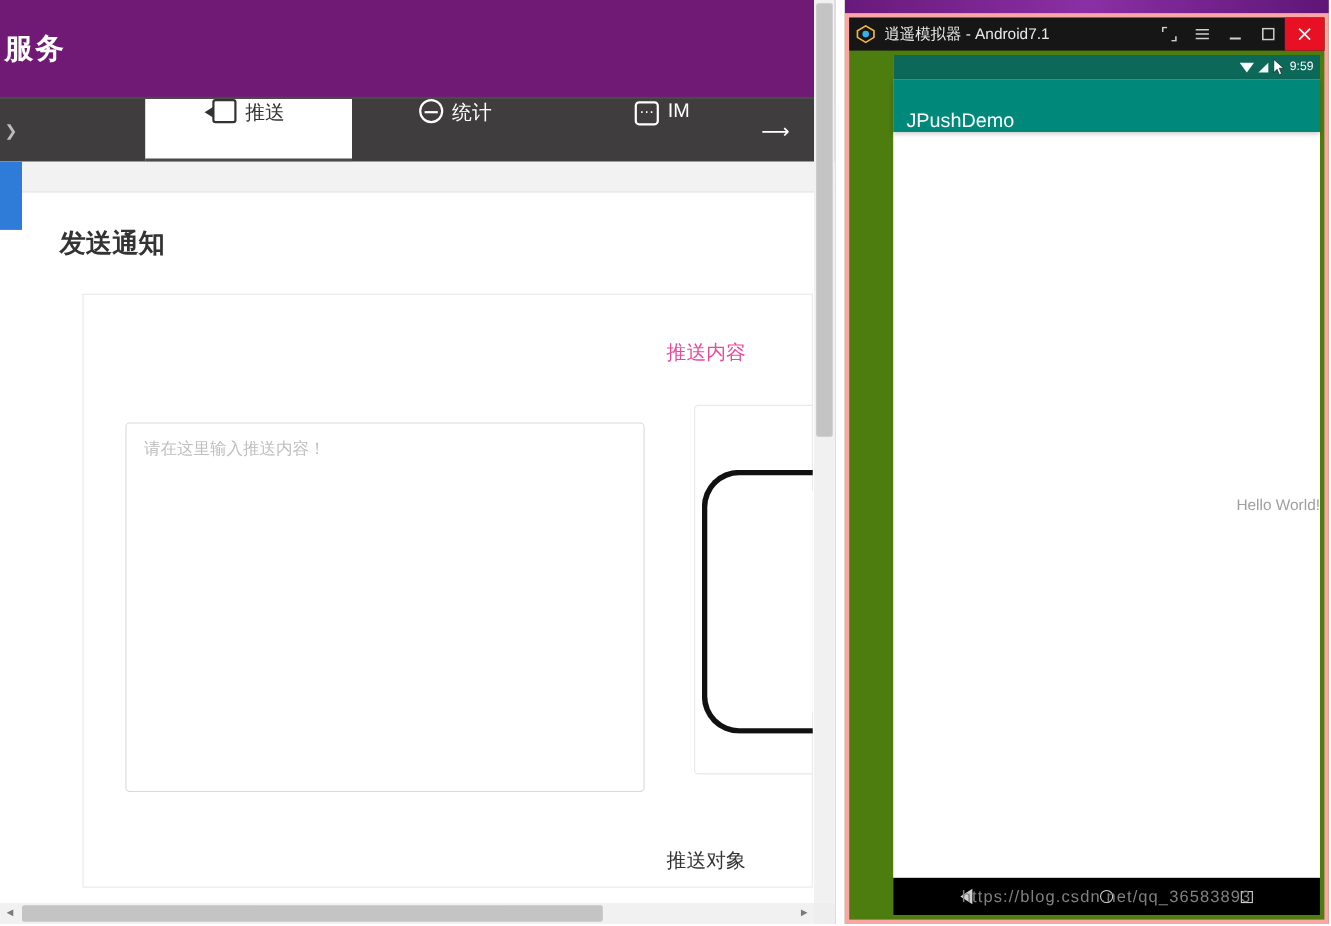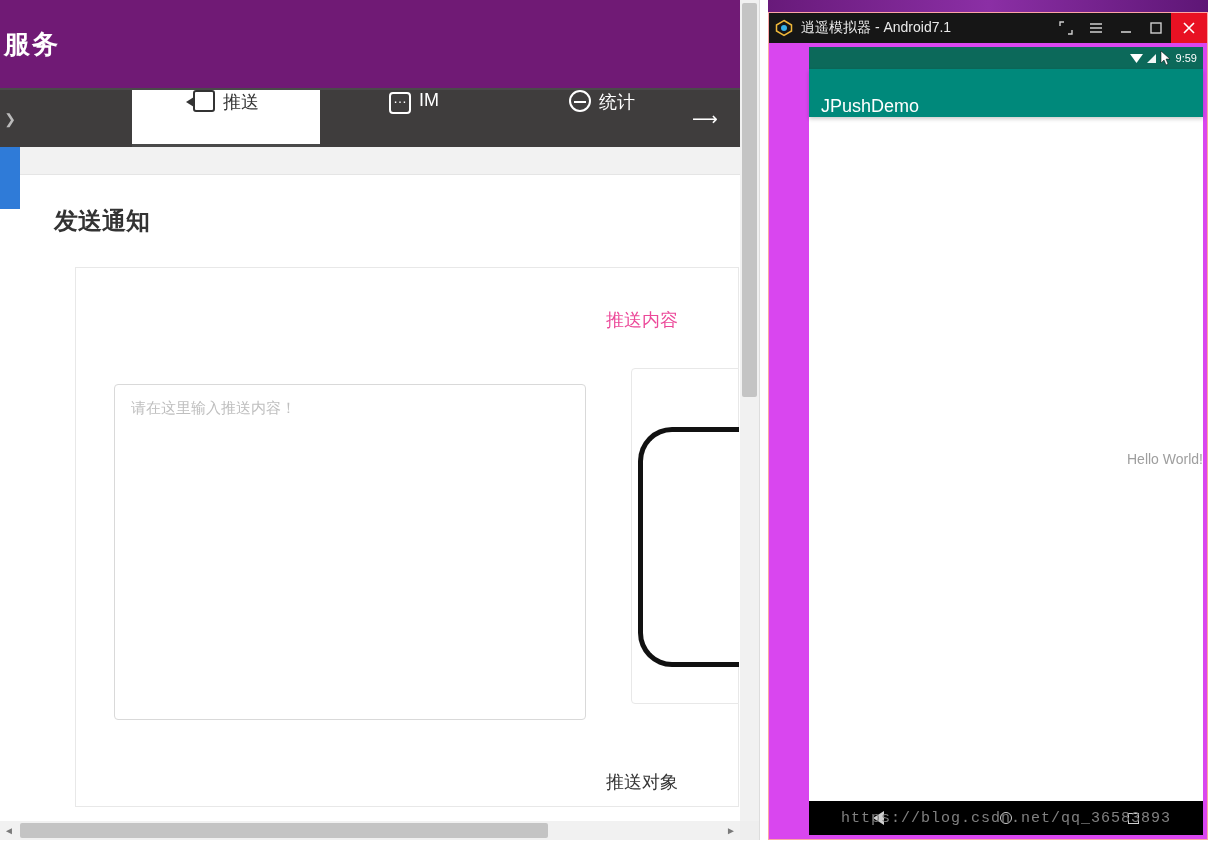--- a/index.html
+++ b/index.html
@@ -110,21 +110,21 @@
     display:flex; align-items:center;
   }
   .h-scroll .btnl,.h-scroll .btnr{width:18px;text-align:center;color:#7a7a7a;font-size:10px;}
   .h-scroll .track{flex:1; position:relative; height:100%;}
   .h-scroll .thumb{position:absolute; top:2px; bottom:2px; left:2px; width:528px; background:#c4c4c4; border-radius:2px;}
   .corner{position:absolute;right:0;bottom:0;width:19px;height:19px;background:#eee;}
 
   
   .emu {
     position:absolute; left:768px; top:12px; width:440px; height:828px;
-    background:#d946ef; border:1px solid #fca5a5;
+    background:#4d7c0f; border:4px solid #fca5a5;
   }
   .emu-titlebar{
     height:30px; background:#161616; display:flex; align-items:center;
     color:#eaeaea; font-size:14px;
   }
   .emu-logo{
     width:18px; height:18px; margin:0 8px 0 6px; position:relative;
   }
   .emu-logo svg{display:block;}
   .emu-title-text{ flex:0 0 auto; }
@@ -150,21 +150,21 @@
   .android-content{
     flex:1; display:flex; align-items:center; justify-content:flex-end;
     color:#9e9e9e; font-size:14px;
   }
   .android-navbar{
     height:34px; background:#000; color:#bfbfbf; display:flex; align-items:center; justify-content:center;
     gap:116px; font-size:12px; position:relative;
   }
   .android-navbar .watermark{
     position:absolute; left:0; right:0; text-align:center; color:#808080;
-    letter-spacing:1px; font-family: Liberation Mono, monospace; font-size:15px;
+    letter-spacing:1px; font-family: Liberation Sans, sans-serif; font-size:15px;
     pointer-events:none;
   }
   .nav-back{width:0;height:0;border-top:7px solid transparent;border-bottom:7px solid transparent;border-right:11px solid #cfcfcf;}
   .nav-home{width:12px;height:12px;border:1.5px solid #cfcfcf;border-radius:50%;}
   .nav-recent{width:11px;height:11px;border:1.5px solid #cfcfcf;}
 
   
   .top-purple{
     position:absolute; left:768px; top:0; width:440px; height:12px;
     background:linear-gradient(90deg,#681a7a,#8b2fa5,#5e1676);
@@ -183,27 +183,27 @@
     <div class="nav-left-arrow">❯</div>
 
     <div style="width:112px"></div>
 
     <div class="nav-tab active">
       <span class="ic ic-push"></span>
       <span>推送</span>
     </div>
 
     <div class="nav-tab">
+      <span class="ic ic-stats"></span>
+      <span>统计</span>
+    </div>
+
+    <div class="nav-tab">
       <span class="ic ic-im"></span>
       <span>IM</span>
-    </div>
-
-    <div class="nav-tab">
-      <span class="ic ic-stats"></span>
-      <span>统计</span>
     </div>
 
     <div class="nav-extra">⟶</div>
   </div>
 
   <div class="sub-strip">
     <div class="blue-seg"></div>
   </div>
 
   <div class="content-area">

